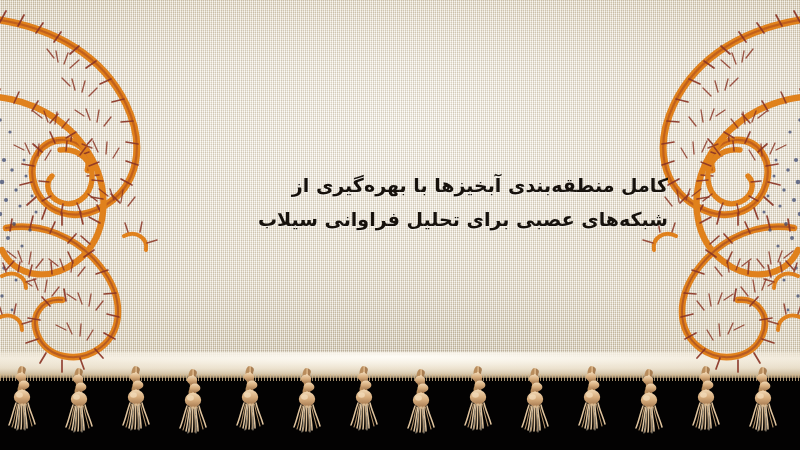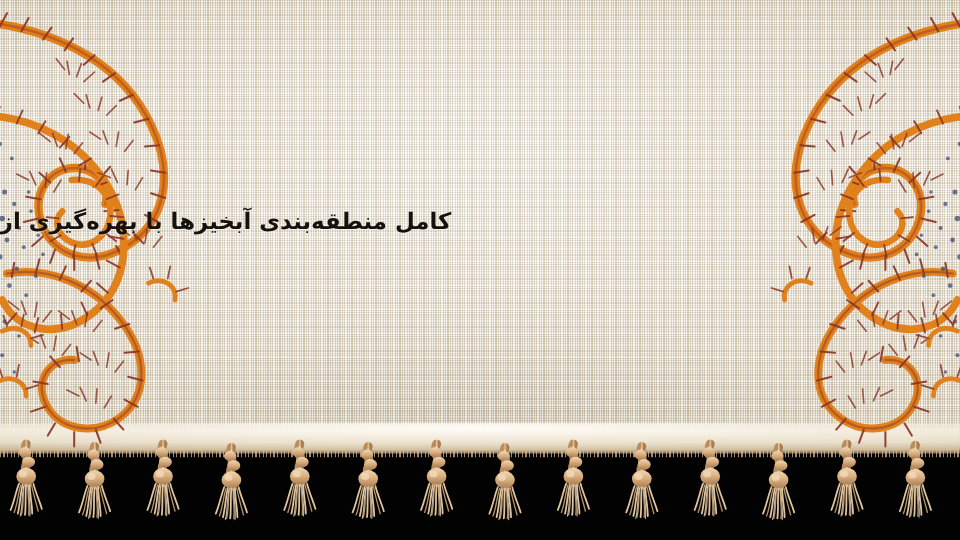--- a/index.html
+++ b/index.html
@@ -75,21 +75,21 @@
   .corner.left  { left: -4px; }
   .corner.right { right: -4px; transform: scaleX(-1); }
   .corner svg { display: block; width: 100%; height: 100%; }
 
   
   .title-block {
     position: absolute;
     left: 0;
     top: 168px;
     width: 668px;
-    text-align: left;
+    text-align: right;
     direction: rtl;
   }
   .title-line {
     font-family: "DejaVu Sans", sans-serif;
     font-size: 19px;
     font-weight: 700;
     line-height: 34px;
     color: #16110c;
     letter-spacing: 0px;
     text-shadow: 0 1px 0 rgba(255,255,255,0.45);
@@ -423,20 +423,21 @@
           <path d="M10,272 l-3,-9 M22,272 l2,-10 M30,282 l10,-3"></path>
           <path d="M6,314 l-3,-9 M18,314 l2,-10 M26,324 l10,-3"></path>
           <path d="M132,232 l-3,-9 M144,232 l2,-10 M151,243 l10,-3"></path>
         </g>
       </g>
     </svg>
   </div>
 
   <div class="title-block">
     <div class="title-line">کامل منطقه‌بندی آبخیزها با بهره‌گیری از</div>
+    <div class="title-line">شبکه‌های عصبی برای تحلیل فراوانی سیلاب</div>
   </div>
 
   <div class="fringe">
     <svg viewBox="0 0 800 90" preserveAspectRatio="none" aria-hidden="true">
       <defs>
         <linearGradient id="cordg" x1="0" y1="0" x2="1" y2="0">
           <stop offset="0%" stop-color="#b98d5d"></stop>
           <stop offset="35%" stop-color="#e8c79c"></stop>
           <stop offset="70%" stop-color="#d2a878"></stop>
           <stop offset="100%" stop-color="#a87e53"></stop>

